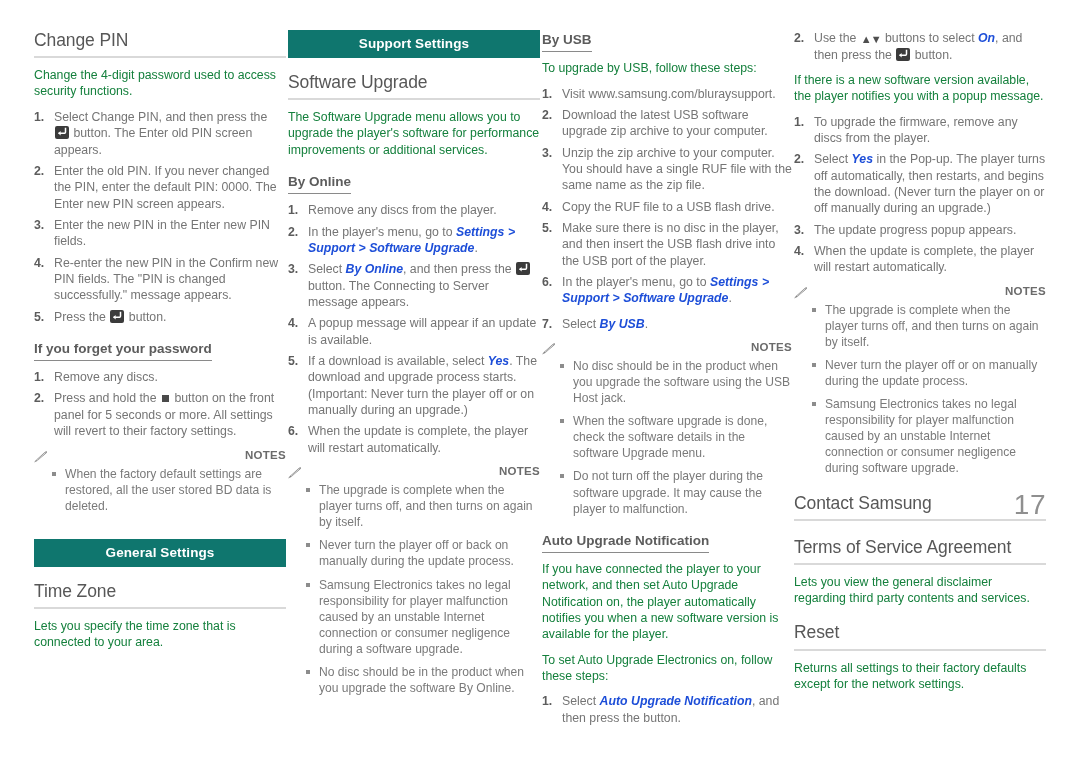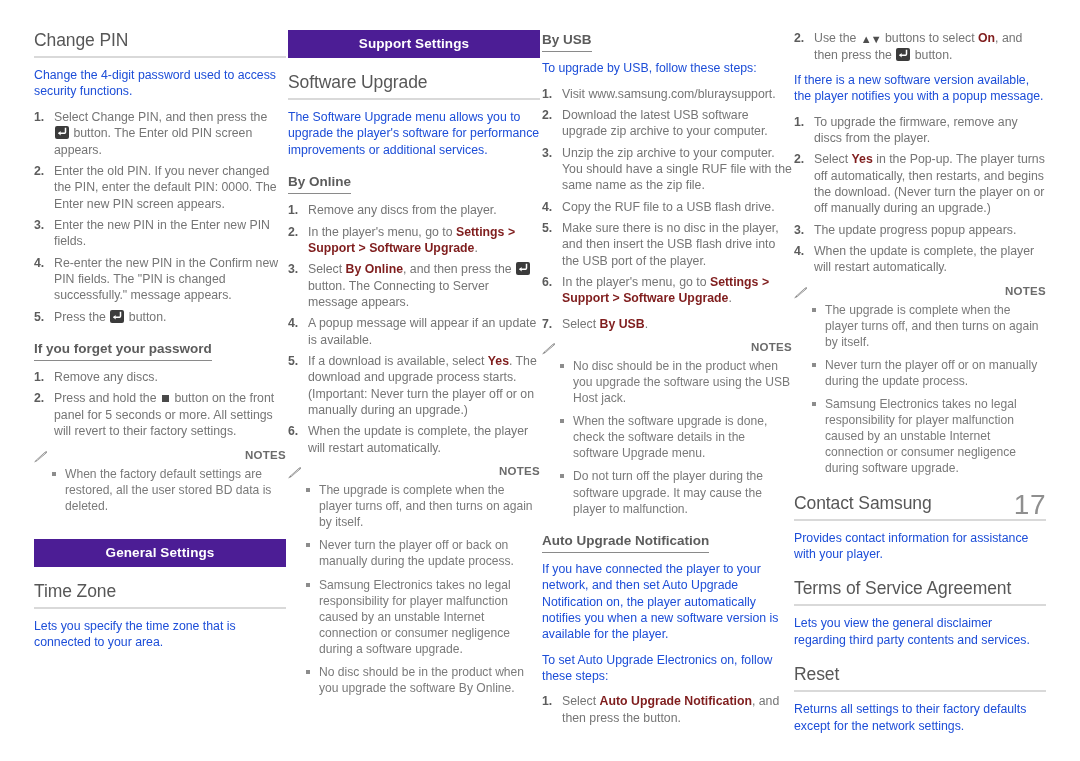--- a/index.html
+++ b/index.html
@@ -34,21 +34,21 @@
     padding-right: 0;
   }
   .col + .col { margin-left: 2px; }
   .col-1 { width: 252px; flex-basis: 252px; }
   .col-2 { width: 252px; flex-basis: 252px; }
   .col-3 { width: 250px; flex-basis: 250px; }
   .col-4 { width: 252px; flex-basis: 252px; }
 
   
   .section-bar {
-    background: #4c1d95;
+    background: #0f766e;
     color: #ffffff;
     font-weight: bold;
     font-size: 13.5px;
     text-align: center;
     padding: 6px 4px 7px 4px;
     letter-spacing: 0.1px;
     margin-bottom: 14px;
   }
 
   
@@ -77,21 +77,21 @@
     border-bottom: 1.6px solid #8a8a8a;
     line-height: 1.2;
   }
   .h2-wrap { margin: 14px 0 8px 0; }
   .h2-wrap.tight { margin-top: 0; }
 
   p.body {
     font-size: 12.3px;
     line-height: 1.33;
     margin: 0 0 9px 0;
-    color: #1d4ed8;
+    color: #15803d;
   }
 
   
   ol.steps {
     list-style: none;
     margin: 0 0 9px 0;
     padding: 0;
     counter-reset: stepnum;
   }
   ol.steps > li {
@@ -148,21 +148,21 @@
   ul.notes-list > li::before {
     content: "";
     position: absolute;
     left: 0;
     top: 6px;
     width: 4px;
     height: 4px;
     background: #8c8c8c;
   }
 
-  b, strong { color: #7f1d1d; font-weight: bold; }
+  b, strong { color: #1d4ed8; font-weight: bold; font-style: italic; }
 
   
   .ico-enter {
     display: inline-block;
     width: 14px;
     height: 13px;
     vertical-align: -2px;
     background: #3b3b3b;
     border-radius: 2px;
     position: relative;
@@ -381,21 +381,20 @@
             <li>Never turn the player off or on manually during the update process.</li>
             <li>Samsung Electronics takes no legal responsibility for player malfunction caused by an unstable Internet connection or consumer negligence during software upgrade.</li>
           </ul>
       </div>
 
       <div class="spacer-sm"></div>
 
       <div>
         <div class="h1">Contact Samsung</div>
         <div class="h1-rule"></div>
-        <p class="body">Provides contact information for assistance with your player.</p>
       </div>
 
       <div class="spacer-sm"></div>
 
       <div>
         <div class="h1">Terms of Service Agreement</div>
         <div class="h1-rule"></div>
         <p class="body">Lets you view the general disclaimer regarding third party contents and services.</p>
       </div>
 

